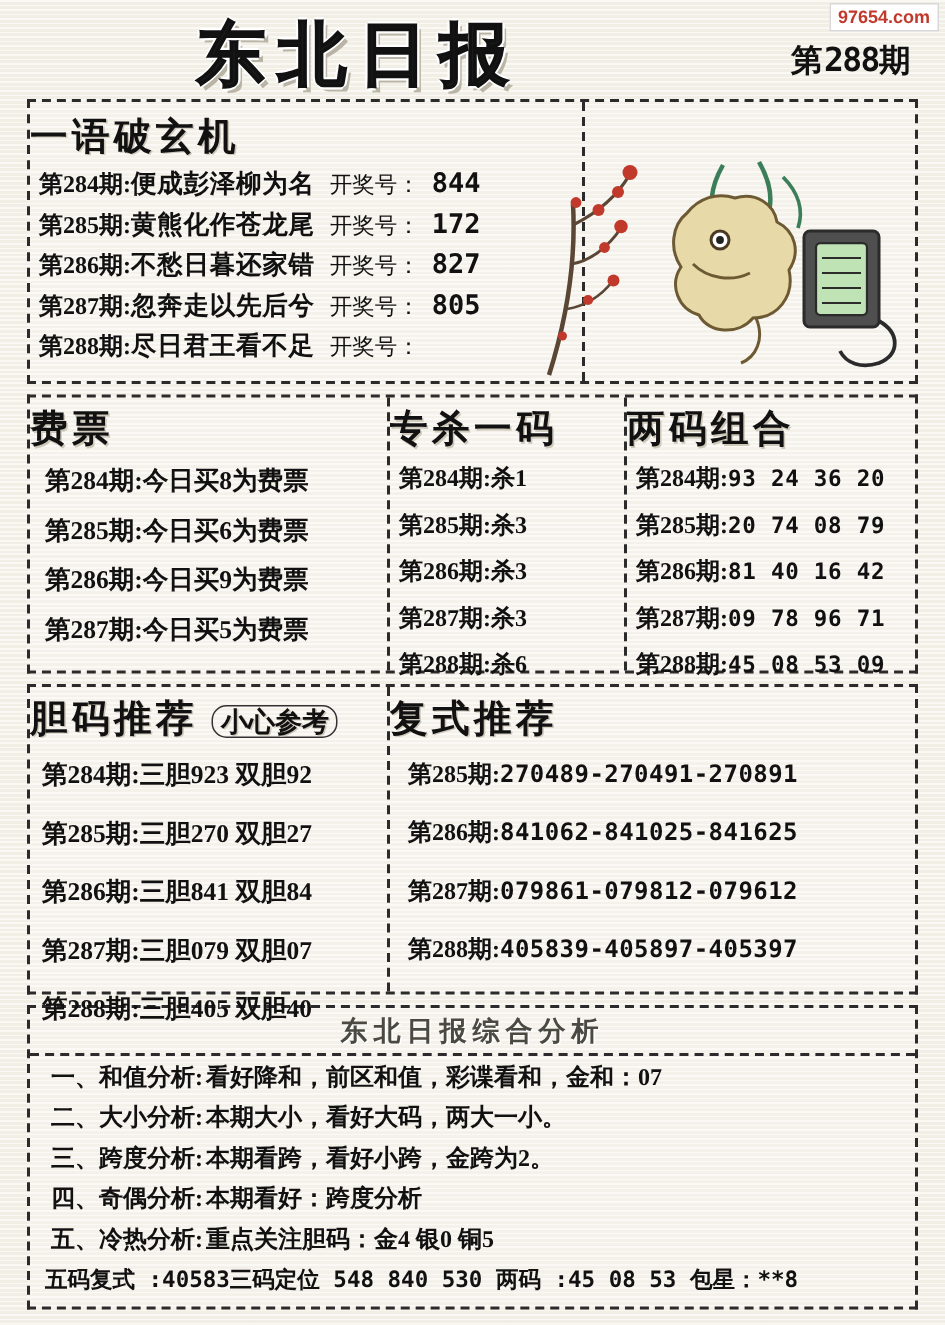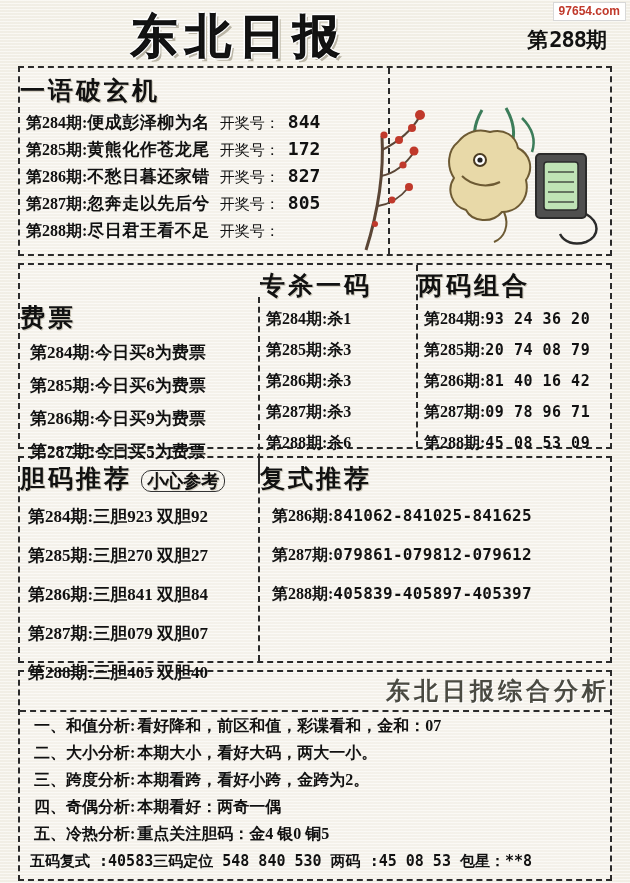--- a/index.html
+++ b/index.html
@@ -119,21 +119,21 @@
     position: absolute;
     right: 0; top: 34px;
     width: 256px; height: 150px;
   }
   
   .b2 {
     display: flex;
     height: 186px;
   }
   .b2 .col { box-sizing: border-box; height: 100%; }
-  .b2 .c1 { width: 240px; border-right: 2px dashed #2b2b2b; margin-top: 32px; }
+  .b2 .c1 { width: 240px; border-right: 2px dashed #2b2b2b; }
   .b2 .c2 { width: 158px; border-right: 2px dashed #2b2b2b; }
   .b2 .c3 { width: 192px; }
   .row-line {
     font-size: 16px;
     font-weight: bold;
     padding: 5px 0 5px 6px;
     white-space: nowrap;
   }
   .c1 .row-line { font-size: 17px; padding-left: 10px; }
   .c3 .row-line .dg {
@@ -157,22 +157,22 @@
   .b3 .left .row-line { font-size: 17px; padding: 8px 0 8px 8px; }
   .b3 .right .row-line { font-size: 16px; padding: 9px 0 9px 12px; }
   .b3 .right .row-line .dg {
     font-family: "DejaVu Sans Mono", monospace;
     font-size: 16px;
     letter-spacing: 0.3px;
   }
   
   .b4 { padding-bottom: 5px; }
   .b4-title {
-    text-align: right;
-    font-size: 24px;
+    text-align: center;
+    font-size: 18px;
     font-weight: bold;
     letter-spacing: 4px;
     color: #4a4a42;
     padding: 3px 0 2px 0;
     text-shadow: 1px 1px 0 #ffffff;
   }
   .an-row {
     font-size: 16px;
     font-weight: bold;
     padding: 3px 0 3px 14px;
@@ -317,40 +317,41 @@
       </div>
       <div class="row-line"><span>第284期:</span><span>三胆923 双胆92</span></div>
       <div class="row-line"><span>第285期:</span><span>三胆270 双胆27</span></div>
       <div class="row-line"><span>第286期:</span><span>三胆841 双胆84</span></div>
       <div class="row-line"><span>第287期:</span><span>三胆079 双胆07</span></div>
       <div class="row-line"><span>第288期:</span><span>三胆405 双胆40</span></div>
     </div>
 
     <div class="right">
       <div class="sect-title">复式推荐</div>
+      <div class="row-line"><span>第285期:</span><span class="dg">270489-270491-270891</span></div>
       <div class="row-line"><span>第286期:</span><span class="dg">841062-841025-841625</span></div>
       <div class="row-line"><span>第287期:</span><span class="dg">079861-079812-079612</span></div>
       <div class="row-line"><span>第288期:</span><span class="dg">405839-405897-405397</span></div>
     </div>
   </div>
 
   <div class="dbox b4">
     <div class="b4-title">东北日报综合分析</div>
     <div class="sep"></div>
     <div class="an-row">
       <span>一、</span><span class="lbl">和值分析:</span><span>看好降和，前区和值，彩谍看和，金和：07</span>
     </div>
     <div class="an-row">
       <span>二、</span><span class="lbl">大小分析:</span><span>本期大小，看好大码，两大一小。</span>
     </div>
     <div class="an-row">
       <span>三、</span><span class="lbl">跨度分析:</span><span>本期看跨，看好小跨，金跨为2。</span>
     </div>
     <div class="an-row">
-      <span>四、</span><span class="lbl">奇偶分析:</span><span>本期看好：两奇一偶</span>
+      <span>四、</span><span class="lbl">奇偶分析:</span><span>本期看好：跨度分析</span>
     </div>
     <div class="an-row">
       <span>五、</span><span class="lbl">冷热分析:</span><span>重点关注胆码：金4 银0 铜5</span>
     </div>
     <div class="an-last">
       <span class="dg">五码复式 :40583三码定位 548 840 530 两码 :45 08 53 包星：**8</span>
     </div>
   </div>
 
 </div>

